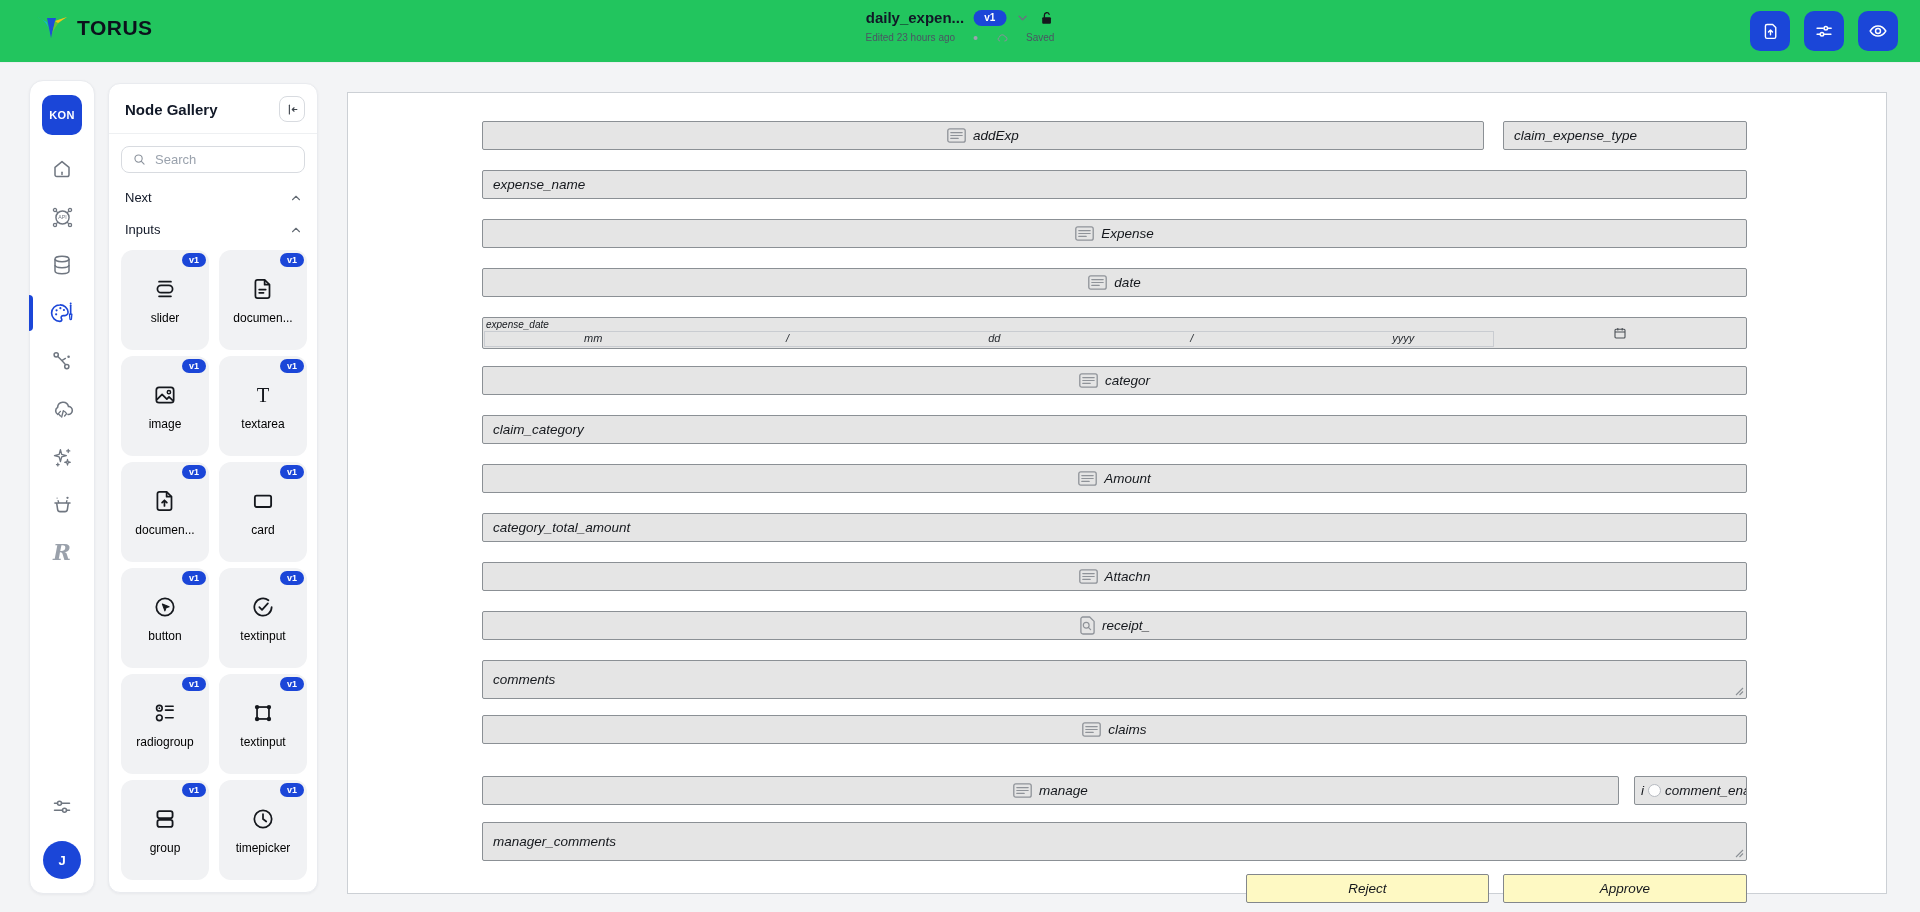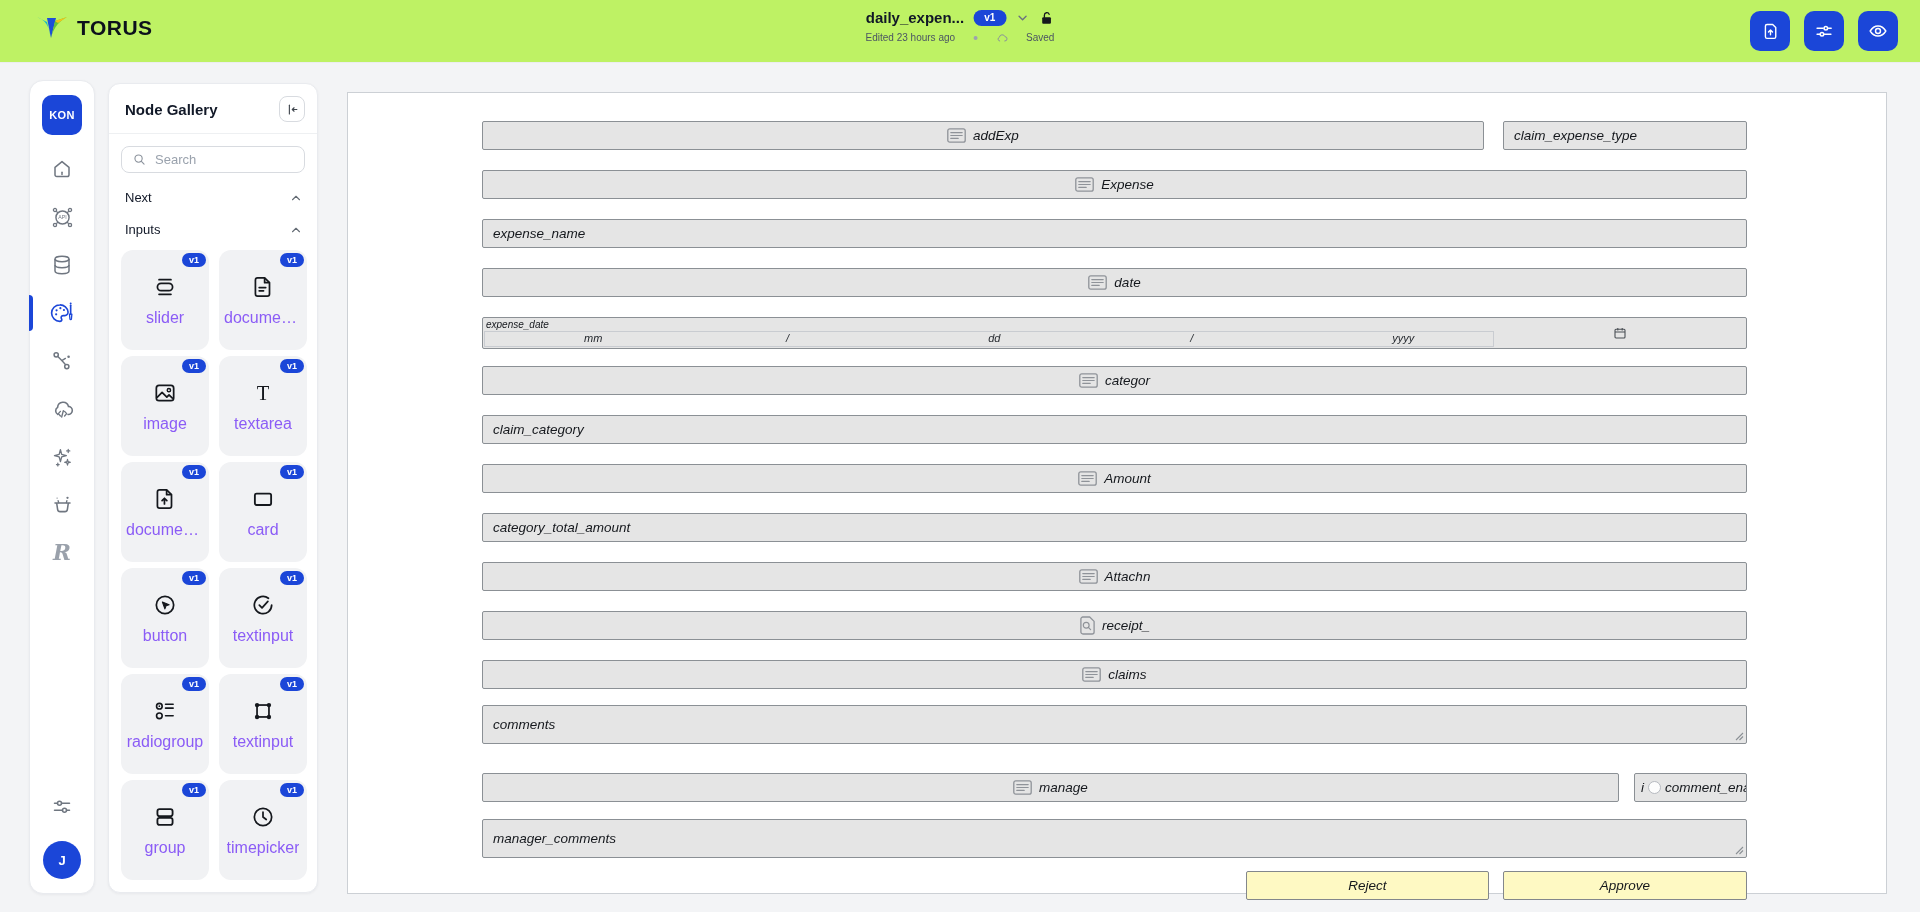--- a/index.html
+++ b/index.html
@@ -1,20 +1,20 @@
 <!DOCTYPE html>
 <html><head>
 <meta charset="utf-8">
 <style>
   * { margin:0; padding:0; box-sizing:border-box; }
   html,body { width:1920px; height:912px; overflow:hidden; background:#f3f4f6;
     font-family:"Liberation Sans", sans-serif; position:relative; }
 
   
-  .topbar { position:absolute; left:0; top:0; width:1920px; height:63px; background:#bef264;
+  .topbar { position:absolute; left:0; top:0; width:1920px; height:63px; background:#22c55e;
     border-bottom:1px solid #ecedf0;padding-left:24px; }
   .logo { position:absolute; left:36px; top:14px; display:flex; align-items:center; gap:9px; }
   .logo-text { font-size:21px; font-weight:700; color:#0c111c; letter-spacing:0.5px; }
   .hdr-center { position:absolute; left:50%; top:9px; transform:translateX(-50%); text-align:left; }
   .hdr-line1 { display:flex; align-items:center; justify-content:center; gap:9px; }
   .hdr-title { font-size:15px; font-weight:700; color:#111827; }
   .ver-pill { background:#1b46d8; color:#fff; font-size:10px; font-weight:700;
     padding:3px 11px; border-radius:11px; line-height:1; }
   .hdr-line2 { display:flex; align-items:center; justify-content:center; gap:18px; margin-top:6px;
     font-size:10px; color:#4b5563; }
@@ -57,21 +57,21 @@
   .search input::placeholder { color:#9aa2ad; }
   .section-row { display:flex; align-items:center; justify-content:space-between;
     padding:11px 14px 11px 16px; cursor:pointer; }
   .section-label { font-size:13px; font-weight:500; color:#111827;text-align:center; }
   .cards { display:grid; grid-template-columns:88px 88px; gap:6px 10px; padding:2px 12px 12px; }
   .card { height:100px; background:#f1f2f4; border-radius:12px; position:relative; display:flex;
     flex-direction:column; align-items:center; justify-content:center; gap:9px; cursor:grab; }
   .card-badge { position:absolute; top:3px; right:3px; background:#1b46d8; color:#fff;
     font-size:9px; font-weight:700; padding:2.5px 7px; border-radius:9px; line-height:1; }
   .card-icon { color:#15181d; height:27px; display:flex; align-items:center; }
-  .card-label { font-size:16px; color:#8b5cf6; max-width:78px; white-space:nowrap;
+  .card-label { font-size:12px; color:#000000; max-width:78px; white-space:nowrap;
     overflow:hidden; text-overflow:ellipsis; }
 
   
   .canvas { position:absolute; left:347px; top:92px; width:1540px; height:802px; background:#fff;
     border:1px solid #ccd0d5; }
   .form { position:absolute; left:134px; right:139px; top:12px; }
   .fld { border:1px solid #8b9095; height:29px; display:flex; align-items:center;
     background:#e5e5e5; font-style:italic; font-size:13.5px; color:#15181d; border-radius:2px;
     margin-bottom:20px; position:relative;margin-top:16px; }
   .center { justify-content:center; gap:7px; }
@@ -437,32 +437,32 @@
               <path d="M3.8 4.6h11.4M3.8 7.5h11.4M3.8 10.4h7.4" stroke="currentColor" stroke-width="1.2" stroke-linecap="round"></path>
             </svg>
         </span>
         <span>addExp</span>
       </div>
       <div class="fld side left">
         <span>claim_expense_type</span>
       </div>
     </div>
 
+    <div class="fld left">
+      <span>expense_name</span>
+    </div>
+
     <div class="fld center">
       <span class="row-icon">
         <svg width="19" height="15" viewBox="0 0 19 15">
             <rect x="0.8" y="0.8" width="17.4" height="13.4" rx="2" fill="none" stroke="currentColor" stroke-width="1.3"></rect>
             <path d="M3.8 4.6h11.4M3.8 7.5h11.4M3.8 10.4h7.4" stroke="currentColor" stroke-width="1.2" stroke-linecap="round"></path>
           </svg>
       </span>
       <span>Expense</span>
-    </div>
-
-    <div class="fld left">
-      <span>expense_name</span>
     </div>
 
     <div class="fld center">
       <span class="row-icon">
         <svg width="19" height="15" viewBox="0 0 19 15">
             <rect x="0.8" y="0.8" width="17.4" height="13.4" rx="2" fill="none" stroke="currentColor" stroke-width="1.3"></rect>
             <path d="M3.8 4.6h11.4M3.8 7.5h11.4M3.8 10.4h7.4" stroke="currentColor" stroke-width="1.2" stroke-linecap="round"></path>
           </svg>
       </span>
       <span>date</span>
@@ -526,35 +526,35 @@
       <span class="row-icon">
         <svg width="16" height="19" viewBox="0 0 16 19">
             <path d="M3 1h7.2L14.6 5.4V16a2 2 0 0 1-2 2H3.4a2 2 0 0 1-2-2V3a2 2 0 0 1 2-2z" fill="none" stroke="currentColor" stroke-width="1.3" stroke-linejoin="round" transform="translate(0.5,0)"></path>
             <circle cx="7.2" cy="9.2" r="2.9" fill="none" stroke="currentColor" stroke-width="1.2"></circle>
             <path d="M9.4 11.4l2.2 2.2" stroke="currentColor" stroke-width="1.2" stroke-linecap="round"></path>
           </svg>
       </span>
       <span>receipt_</span>
     </div>
 
-    <div class="fld center mb16">
-      <span class="row-icon">
-        <svg width="19" height="15" viewBox="0 0 19 15">
-            <rect x="0.8" y="0.8" width="17.4" height="13.4" rx="2" fill="none" stroke="currentColor" stroke-width="1.3"></rect>
-            <path d="M3.8 4.6h11.4M3.8 7.5h11.4M3.8 10.4h7.4" stroke="currentColor" stroke-width="1.2" stroke-linecap="round"></path>
-          </svg>
-      </span>
-      <span>claims</span>
-    </div>
-
     <div class="fld left ta">
       <span>comments</span>
       <svg class="resize" width="9" height="9" viewBox="0 0 9 9">
         <path d="M1 8L8 1M4.5 8L8 4.5" stroke="currentColor" stroke-width="1.1"></path>
       </svg>
+    </div>
+
+    <div class="fld center mb16">
+      <span class="row-icon">
+        <svg width="19" height="15" viewBox="0 0 19 15">
+            <rect x="0.8" y="0.8" width="17.4" height="13.4" rx="2" fill="none" stroke="currentColor" stroke-width="1.3"></rect>
+            <path d="M3.8 4.6h11.4M3.8 7.5h11.4M3.8 10.4h7.4" stroke="currentColor" stroke-width="1.2" stroke-linecap="round"></path>
+          </svg>
+      </span>
+      <span>claims</span>
     </div>
 
     <div class="split split2 mb17">
       <div class="fld main center">
         <span class="row-icon">
           <svg width="19" height="15" viewBox="0 0 19 15">
               <rect x="0.8" y="0.8" width="17.4" height="13.4" rx="2" fill="none" stroke="currentColor" stroke-width="1.3"></rect>
               <path d="M3.8 4.6h11.4M3.8 7.5h11.4M3.8 10.4h7.4" stroke="currentColor" stroke-width="1.2" stroke-linecap="round"></path>
             </svg>
         </span>

